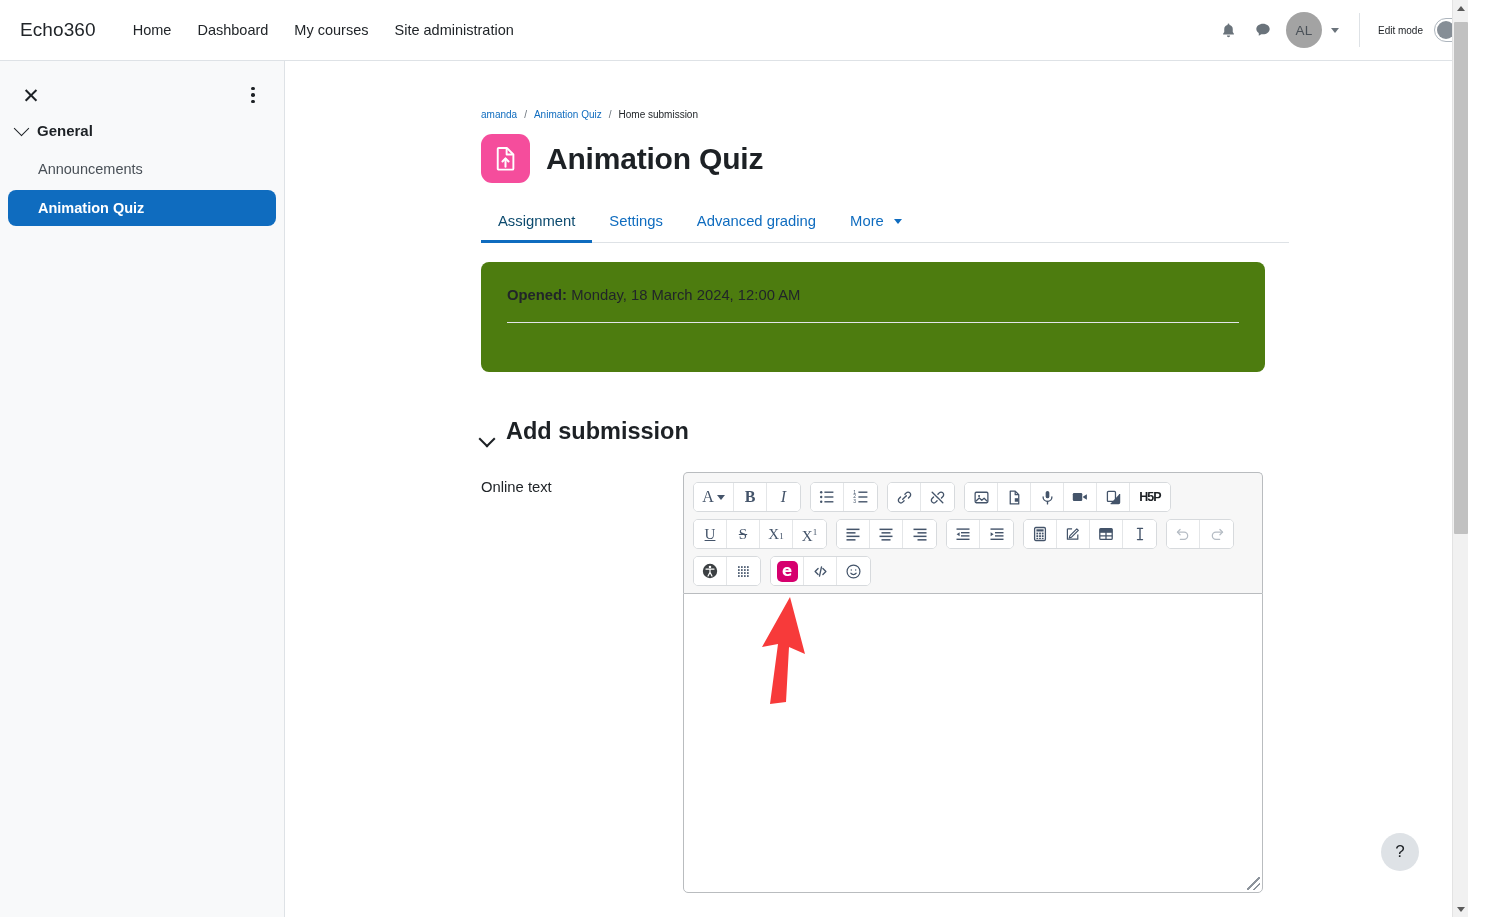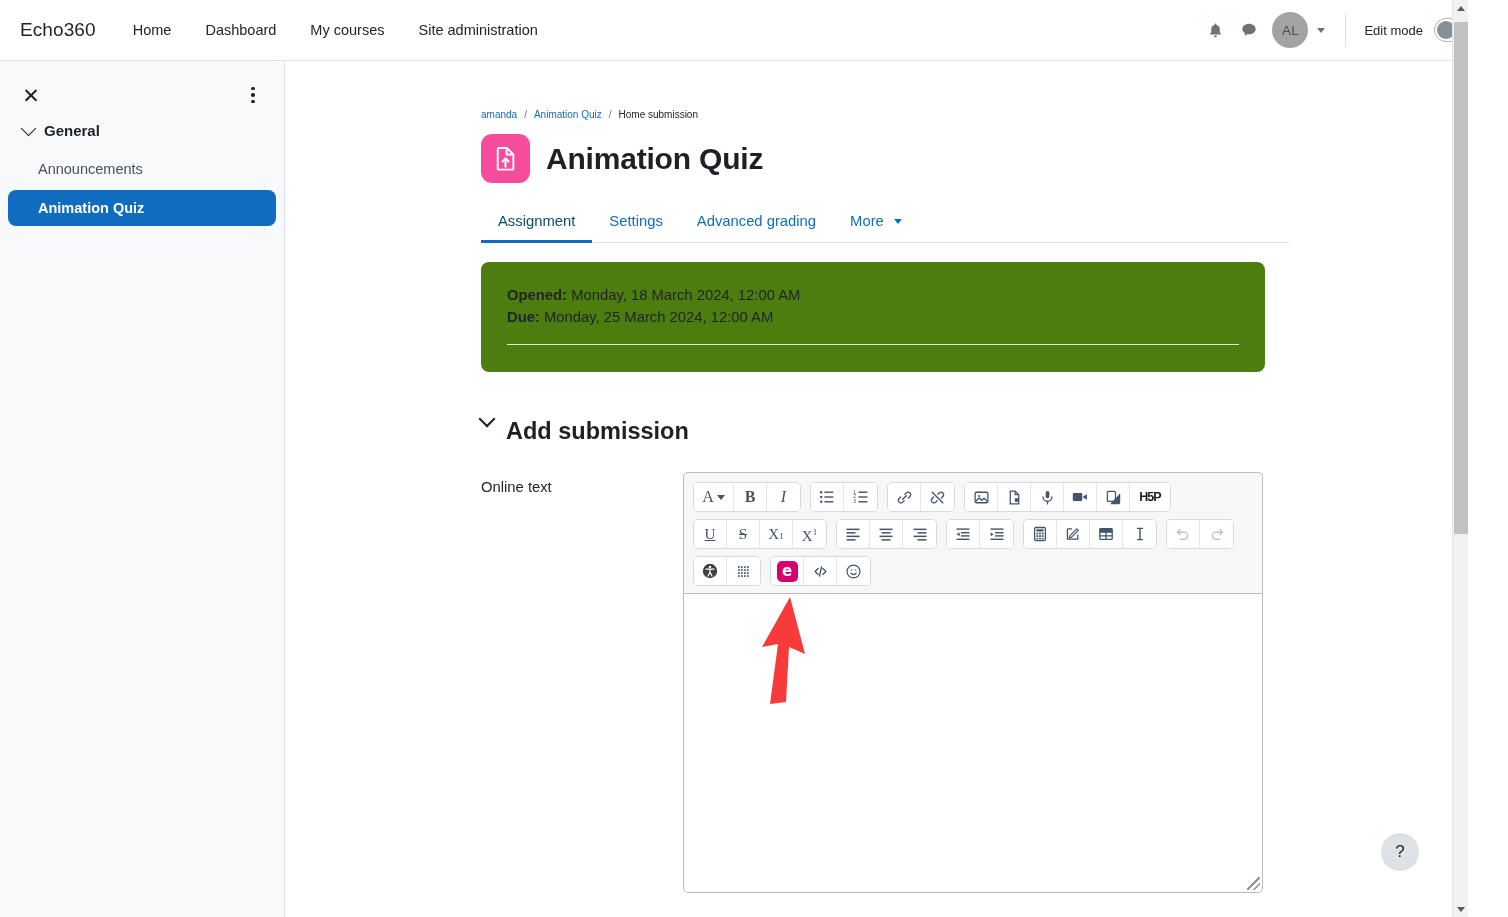--- a/index.html
+++ b/index.html
@@ -15,21 +15,21 @@
   
   .navbar {
     position: absolute; top: 0; left: 0; width: 1492px; height: 61px;
     background: #fff; border-bottom: 1px solid #dee2e6;
     display: flex; align-items: center; z-index: 20;
   }
   .brand {
     font-size: 19px; color: #212529; margin-left: 20px; margin-right: 26px;
     letter-spacing: .1px; white-space: nowrap;
   }
-  .nav-links { display: flex; align-items: center; gap: 12px; }
+  .nav-links { display: flex; align-items: center; gap: 4px; }
   .nav-link {
     font-size: 14.5px; color: #212529; padding: 6px 11px; white-space: nowrap;
     text-decoration: none; cursor: pointer;
   }
   .nav-right {
     margin-left: auto; display: flex; align-items: center; gap: 0; padding-right: 14px;
   }
   .icon-btn {
     width: 34px; height: 34px; display: flex; align-items: center; justify-content: center;
     cursor: pointer; color: #6a737b;
@@ -39,21 +39,21 @@
     width: 36px; height: 36px; border-radius: 50%; background: #a3a3a3;
     display: flex; align-items: center; justify-content: center;
     font-size: 13.5px; color: #495057; letter-spacing: .3px;
   }
   .caret-down {
     margin-left: 9px; width: 0; height: 0; border-left: 4.5px solid transparent;
     border-right: 4.5px solid transparent; border-top: 5px solid #6a737b;
   }
   .nav-divider { width: 1px; height: 34px; background: #dee2e6; margin: 0 18px 0 20px; }
   .editmode { display: flex; align-items: center; gap: 11px; }
-  .editmode-label { font-size: 13px; color: #212529; white-space: nowrap; }
+  .editmode-label { font-size: 10px; color: #212529; white-space: nowrap; }
   .toggle {
     width: 44px; height: 24px; border-radius: 12px; background: #fff;
     border: 1px solid #adb5bd; position: relative; cursor: pointer;
   }
   .toggle .knob {
     position: absolute; top: 2px; left: 2px; width: 18px; height: 18px;
     border-radius: 50%; background: #868e96;
   }
 
   
@@ -68,21 +68,21 @@
   .close-x {
     font-size: 21px; line-height: 1; color: #1d2125; cursor: pointer;
     width: 26px; height: 26px; display: flex; align-items: center; justify-content: center;
   }
   .kebab {
     width: 26px; height: 26px; display: flex; flex-direction: column;
     align-items: center; justify-content: center; gap: 3px; cursor: pointer;
   }
   .kebab i { width: 3.5px; height: 3.5px; border-radius: 50%; background: #1d2125; display: block; }
   .section-row {
-    display: flex; align-items: center; gap: 10px; padding: 9px 18px 9px 23px; cursor: pointer;
+    display: flex; align-items: center; gap: 10px; padding: 9px 18px 9px 16px; cursor: pointer;
   }
   .chev {
     width: 11px; height: 11px; border-right: 1.8px solid #1d2125;
     border-bottom: 1.8px solid #1d2125; transform: rotate(45deg); margin-top: -4px;
   }
   .section-title { font-size: 15px; font-weight: bold; color: #1d2125; }
   .sb-item {
     margin: 3px 8px; padding: 10px 14px 10px 30px; border-radius: 8px;
     font-size: 14.5px; color: #495057; cursor: pointer;
   }
@@ -123,21 +123,21 @@
 
   .dates-card {
     margin-top: 19px; width: 784px; background: #4d7c0f; border-radius: 8px;
     padding: 22px 26px 0 26px; height: 110px;
   }
   .dates-line { font-size: 14.8px; color: #212529; line-height: 22px; }
   .dates-line b { font-weight: bold; }
   .dates-rule { margin-top: 16px; height: 1px; background: #e3e5e8; }
 
   .section-heading {
-    display: flex; align-items: flex-start; gap: 13px; margin-top: 46px; cursor: pointer;
+    display: flex; align-items: flex-end; gap: 13px; margin-top: 46px; cursor: pointer;
   }
   .chev-big {
     width: 12px; height: 12px; border-right: 2px solid #1d2125;
     border-bottom: 2px solid #1d2125; transform: rotate(45deg); margin-top: -5px;
   }
   .section-heading h2 { font-size: 23.5px; font-weight: bold; color: #1d2125; }
 
   .field-row { display: flex; margin-top: 27px; }
   .field-label { width: 202px; font-size: 14.8px; color: #212529; padding-top: 7px; }
 
@@ -320,24 +320,20 @@
         <div class="tab">
           <span>More</span>
           <span class="mini-caret"></span>
         </div>
       </div>
 
       <div class="dates-card">
         <div class="dates-line">
           <b>Opened:</b>
           <span>Monday, 18 March 2024, 12:00 AM</span>
-        </div>
-        <div class="dates-line">
-          <b>Due:</b>
-          <span>Monday, 25 March 2024, 12:00 AM</span>
         </div>
         <div class="dates-rule"></div>
       </div>
 
       <div class="section-heading">
         <span class="chev-big"></span>
         <h2>Add submission</h2>
       </div>
 
       <div class="field-row">

